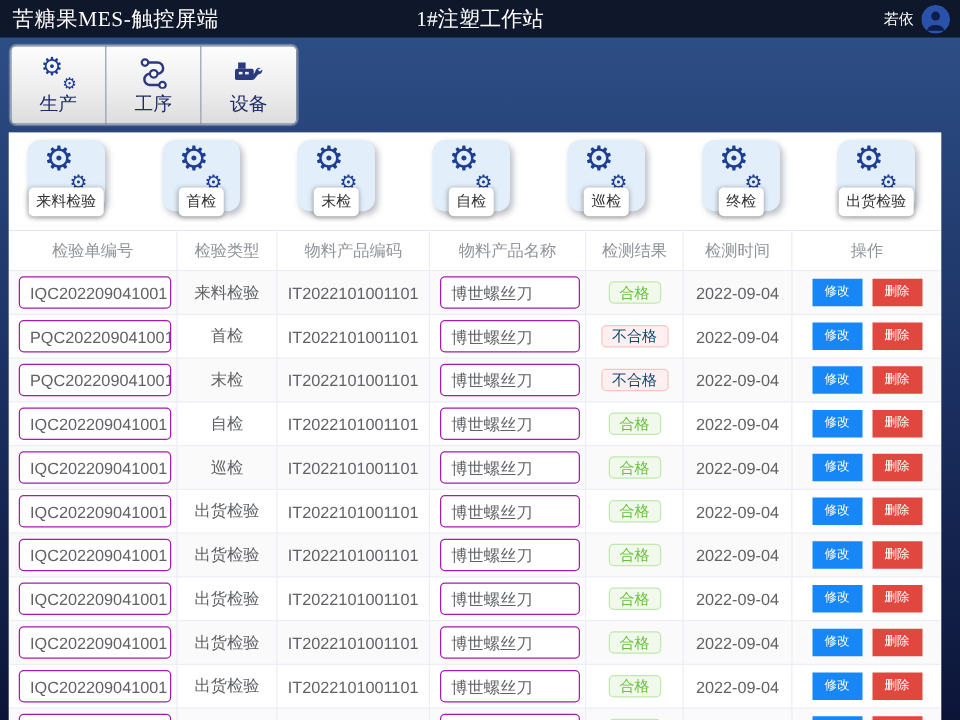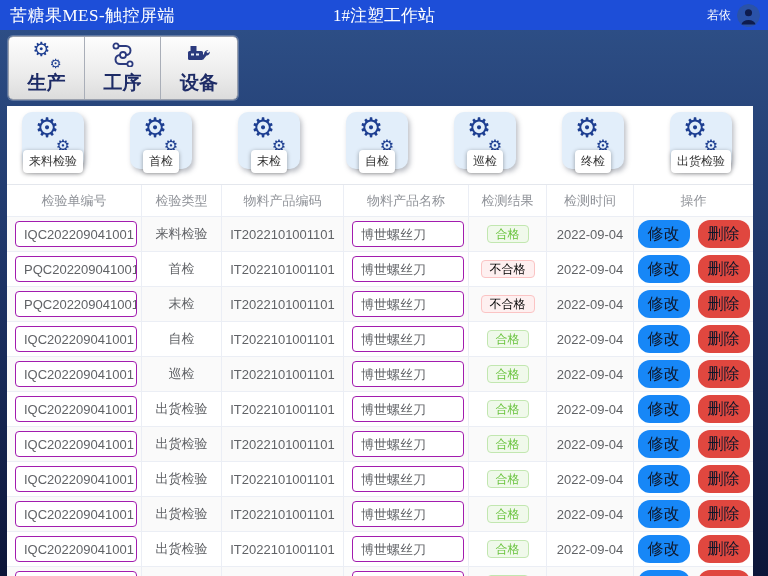--- a/index.html
+++ b/index.html
@@ -4,41 +4,41 @@
 <style>
   html,body{margin:0;padding:0;}
   body{
     width:768px;height:576px;overflow:hidden;position:relative;
     font-family:"Liberation Sans","DejaVu Sans",sans-serif;
     background:linear-gradient(180deg,#2f5189 0%,#28467c 18%,#1b2f60 55%,#0c1538 100%);
   }
   
   .titlebar{
     position:absolute;top:0;left:0;width:768px;height:30px;
-    background:#1d4ed8;color:#fff;display:flex;align-items:center;
+    background:#0f172a;color:#fff;display:flex;align-items:center;
     font-family:"Liberation Serif","DejaVu Serif",serif;
   }
   .titlebar .app-title{position:absolute;left:10px;font-size:17px;letter-spacing:.5px;}
   .titlebar .station-title{position:absolute;left:0;right:0;text-align:center;font-size:17px;}
   .titlebar .user-area{position:absolute;right:8px;display:flex;align-items:center;gap:6px;}
   .titlebar .username{font-size:12px;}
   .avatar{width:23px;height:23px;border-radius:50%;overflow:hidden;display:block;}
   
   .toolbar{
     position:absolute;top:36px;left:8px;height:62px;display:flex;
     border:1px solid #9aa0ad;border-radius:5px;overflow:hidden;
     box-shadow:0 0 0 1px rgba(255,255,255,.25);
   }
   .tool-btn{
     width:76px;height:62px;display:flex;flex-direction:column;align-items:center;justify-content:center;
     background:linear-gradient(180deg,#fdfdfd 0%,#ececec 60%,#dcdcdc 100%);
     border-right:1px solid #a9aeb8;cursor:pointer;box-sizing:border-box;gap:2px;
   }
   .tool-btn:last-child{border-right:none;}
-  .tool-btn .t-label{font-size:19px;color:#1d2b66;font-weight:bold;}
+  .tool-btn .t-label{font-size:15px;color:#1d2b66;font-weight:normal;}
   .tool-icon{height:28px;display:flex;align-items:center;justify-content:center;color:#2b3a7e;}
   
   .gear-duo{position:relative;display:block;color:#1d3e91;}
   .gear-duo .g1,.gear-duo .g2{position:absolute;line-height:1;font-family:"DejaVu Sans",sans-serif;}
   .gear-duo.small{width:26px;height:26px;}
   .gear-duo.small .g1{left:-1px;top:-2px;font-size:20px;}
   .gear-duo.small .g2{right:-2px;bottom:-3px;font-size:13px;}
   .gear-duo.big{width:36px;height:34px;}
   .gear-duo.big .g1{left:0;top:-4px;font-size:27px;}
   .gear-duo.big .g2{right:1px;bottom:-2px;font-size:16px;}
@@ -80,23 +80,23 @@
   .boxed{justify-content:flex-start;}
   .cell-box{
     flex:1;margin:0 4px 0 8px;border:1px solid #a21caf;border-radius:4px;background:#fff;
     height:26px;line-height:26px;padding:0 8px;box-sizing:border-box;
     white-space:nowrap;overflow:hidden;text-align:left;
   }
   .badge{
     display:inline-block;font-size:12px;border-radius:4px;padding:2px 8px;border:1px solid;line-height:1;
   }
   .badge.pass{background:#f0f9eb;border-color:#c2e7b0;color:#67c23a;}
-  .badge.fail{background:#fef0f0;border-color:#fbc4c4;color:#000000;font-family:Liberation Serif, serif;}
+  .badge.fail{background:#fef0f0;border-color:#fbc4c4;color:#0c4a6e;font-family:Liberation Serif, serif;}
   .action-btn{
-    border:none;border-radius:12px;color:#0f172a;font-size:16px;padding:6px 10px;cursor:pointer;
+    border:none;border-radius:0;color:#ffffff;font-size:10px;padding:6px 10px;cursor:pointer;
     font-family:inherit;line-height:1;
   }
   .action-btn.edit{background:#1787f7;margin-right:8px;}
   .action-btn.del{background:#e0473f;}
   svg{display:block;}
 </style>
 </head>
 <body>
 
 <div class="titlebar">

